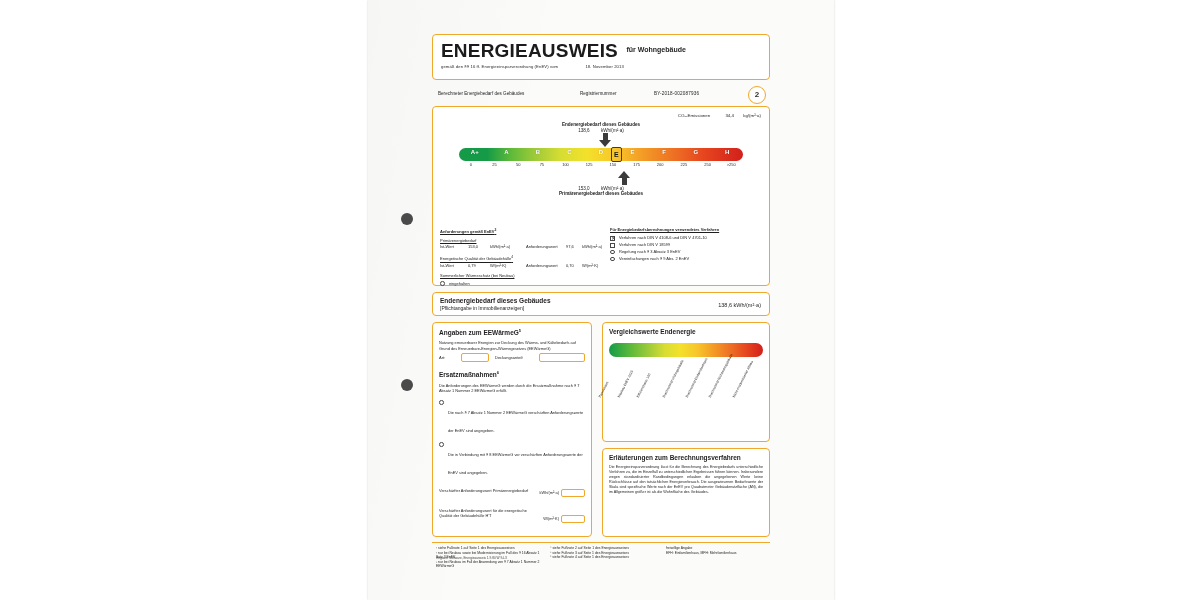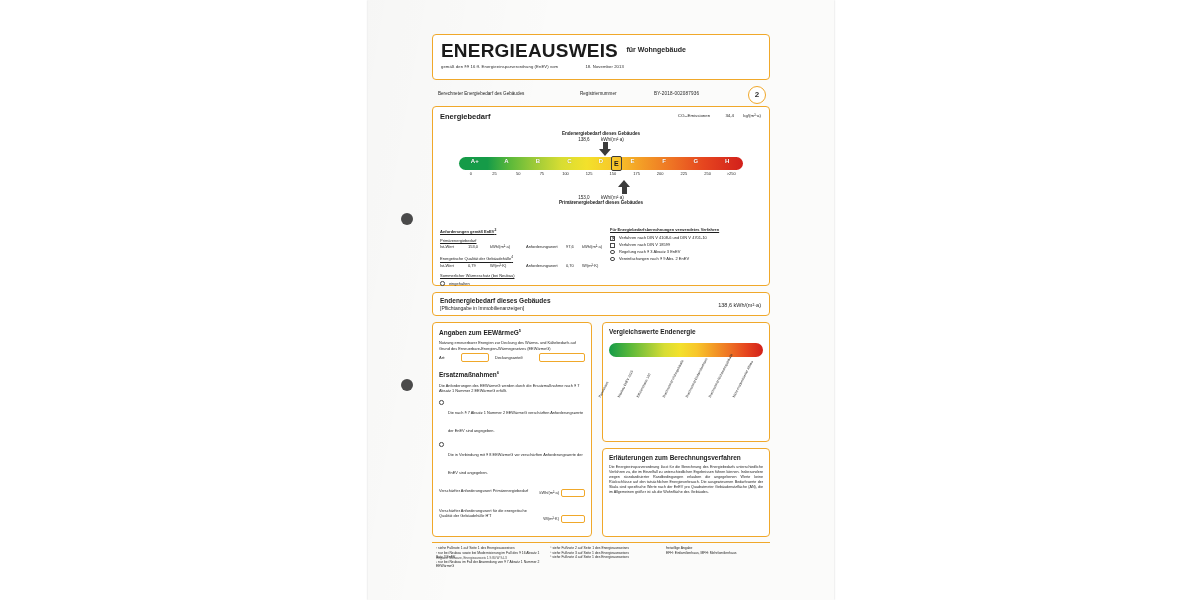--- a/index.html
+++ b/index.html
@@ -388,21 +388,20 @@
     </div>
 
     <div class="regrow">
       <span class="reg-label">Berechneter Energiebedarf des Gebäudes</span>
       <span class="reg-name">Registriernummer</span>
       <span class="reg-value">BY-2018-002087936</span>
       <span class="page-badge">2</span>
     </div>
 
     <div class="box needbox">
-      <div class="sec-title">Energiebedarf</div>
       <div class="co2">
         <span>CO₂-Emissionen</span>
         <span class="val">34,4</span>
         <span class="unit">kg/(m²·a)</span>
       </div>
 
       <div style="margin-top:10px;">
         <div class="band-label">Endenergiebedarf dieses Gebäudes</div>
         <div class="band-val">
           <span>138,6</span>

